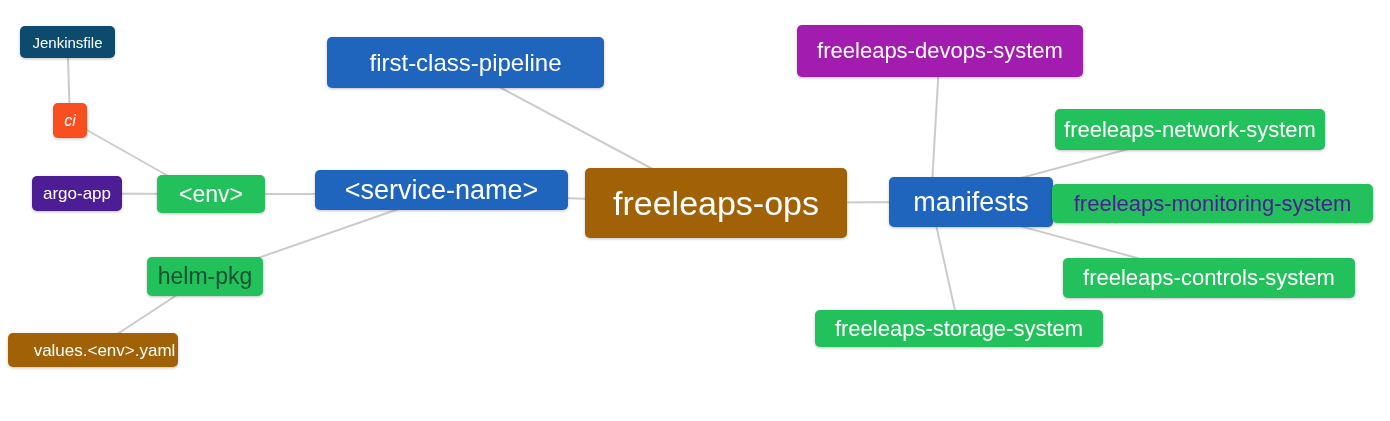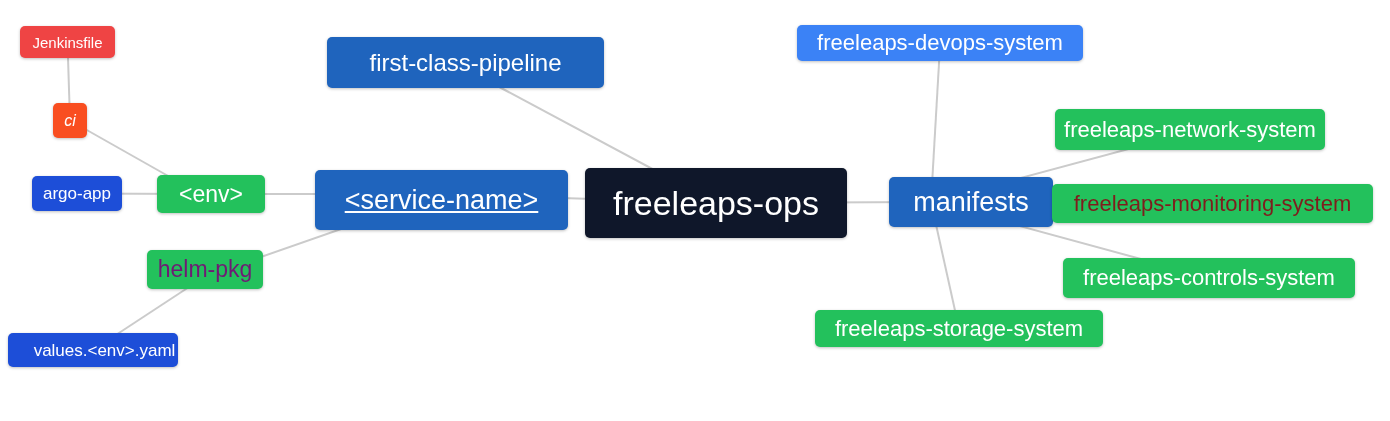--- a/index.html
+++ b/index.html
@@ -53,28 +53,28 @@
       <line x1="453.5" y1="62.5" x2="716" y2="203" stroke="#CBCBCB" stroke-width="2"></line>
       <line x1="441.5" y1="194" x2="716" y2="203" stroke="#CBCBCB" stroke-width="2"></line>
       <line x1="716" y1="203" x2="931" y2="202" stroke="#CBCBCB" stroke-width="2"></line>
       <line x1="931" y1="202" x2="940" y2="46" stroke="#CBCBCB" stroke-width="2"></line>
       <line x1="931" y1="202" x2="1201" y2="129.5" stroke="#CBCBCB" stroke-width="2"></line>
       <line x1="931" y1="202" x2="1212.5" y2="203.5" stroke="#CBCBCB" stroke-width="2"></line>
       <line x1="931" y1="202" x2="1209" y2="277.5" stroke="#CBCBCB" stroke-width="2"></line>
       <line x1="931" y1="202" x2="959" y2="328.5" stroke="#CBCBCB" stroke-width="2"></line>
     </svg>
 
-<div class="node" style="left: 20px; top: 26px; width: 95px; height: 32px; font-size: 15px; background: #ef4444; color: rgb(255, 255, 255);">Jenkinsfile</div>
+<div class="node" style="left: 20px; top: 26px; width: 95px; height: 32px; font-size: 15px; background: #0c4a6e; color: rgb(255, 255, 255);">Jenkinsfile</div>
     <div class="node" style="left: 53px; top: 103px; width: 34px; height: 35px; font-size: 16px; background: rgb(249, 78, 32); color: rgb(255, 255, 255); font-style: italic;">ci</div>
-    <div class="node" style="left: 32px; top: 176px; width: 90px; height: 35px; font-size: 17px; background: #1d4ed8; color: rgb(255, 255, 255);">argo-app</div>
+    <div class="node" style="left: 32px; top: 176px; width: 90px; height: 35px; font-size: 17px; background: #4c1d95; color: rgb(255, 255, 255);">argo-app</div>
     <div class="node" style="left: 157px; top: 175px; width: 108px; height: 38px; font-size: 23px; background: rgb(35, 193, 92); color: rgb(255, 255, 255);">&lt;env&gt;</div>
-    <div class="node" style="left: 147px; top: 250px; width: 116px; height: 39px; font-size: 23px; background: rgb(35, 193, 92); color: #701a75;">helm-pkg</div>
-    <div class="node" style="left: 8px; top: 333px; width: 170px; height: 34px; font-size: 17px; background: #1d4ed8; color: rgb(255, 255, 255); padding-left: 29px;">values.&lt;env&gt;.yaml</div>
+    <div class="node" style="left: 147px; top: 257px; width: 116px; height: 39px; font-size: 23px; background: rgb(35, 193, 92); color: #14532d;">helm-pkg</div>
+    <div class="node" style="left: 8px; top: 333px; width: 170px; height: 34px; font-size: 17px; background: #a16207; color: rgb(255, 255, 255); padding-left: 29px;">values.&lt;env&gt;.yaml</div>
     <div class="node" style="left: 315px; top: 37px; width: 277px; height: 51px; font-size: 24px; background: rgb(31, 100, 189); color: rgb(255, 255, 255); margin-left: 12px;">first-class-pipeline</div>
-    <div class="node" style="left: 315px; top: 170px; width: 253px; height: 60px; font-size: 27px; background: rgb(31, 100, 189); color: rgb(255, 255, 255); text-decoration: underline;">&lt;service-name&gt;</div>
-    <div class="node" style="left: 585px; top: 168px; width: 262px; height: 70px; font-size: 34px; background: #0f172a; color: rgb(255, 255, 255);">freeleaps-ops</div>
+    <div class="node" style="left: 315px; top: 170px; width: 253px; height: 40px; font-size: 27px; background: rgb(31, 100, 189); color: rgb(255, 255, 255);">&lt;service-name&gt;</div>
+    <div class="node" style="left: 585px; top: 168px; width: 262px; height: 70px; font-size: 34px; background: #a16207; color: rgb(255, 255, 255);">freeleaps-ops</div>
     <div class="node" style="left: 849px; top: 177px; width: 164px; height: 50px; font-size: 27px; background: rgb(31, 100, 189); color: rgb(255, 255, 255); margin-left: 40px;">manifests</div>
-    <div class="node" style="left: 797px; top: 25px; width: 286px; height: 36px; font-size: 22px; background: #3b82f6; color: rgb(255, 255, 255);">freeleaps-devops-system</div>
+    <div class="node" style="left: 797px; top: 25px; width: 286px; height: 52px; font-size: 22px; background: #a21caf; color: rgb(255, 255, 255);">freeleaps-devops-system</div>
     <div class="node" style="left: 1055px; top: 109px; width: 270px; height: 41px; font-size: 22px; background: rgb(35, 193, 92); color: rgb(255, 255, 255);">freeleaps-network-system</div>
-    <div class="node" style="left: 1052px; top: 184px; width: 321px; height: 39px; font-size: 22px; background: rgb(35, 193, 92); color: #7f1d1d;">freeleaps-monitoring-system</div>
+    <div class="node" style="left: 1052px; top: 184px; width: 321px; height: 39px; font-size: 22px; background: rgb(35, 193, 92); color: #4c1d95;">freeleaps-monitoring-system</div>
     <div class="node" style="left: 1063px; top: 258px; width: 292px; height: 40px; font-size: 22px; background: rgb(35, 193, 92); color: rgb(255, 255, 255);">freeleaps-controls-system</div>
     <div class="node" style="left: 815px; top: 310px; width: 288px; height: 37px; font-size: 22px; background: rgb(35, 193, 92); color: rgb(255, 255, 255);">freeleaps-storage-system</div>
   </div>
 
 </body></html>

